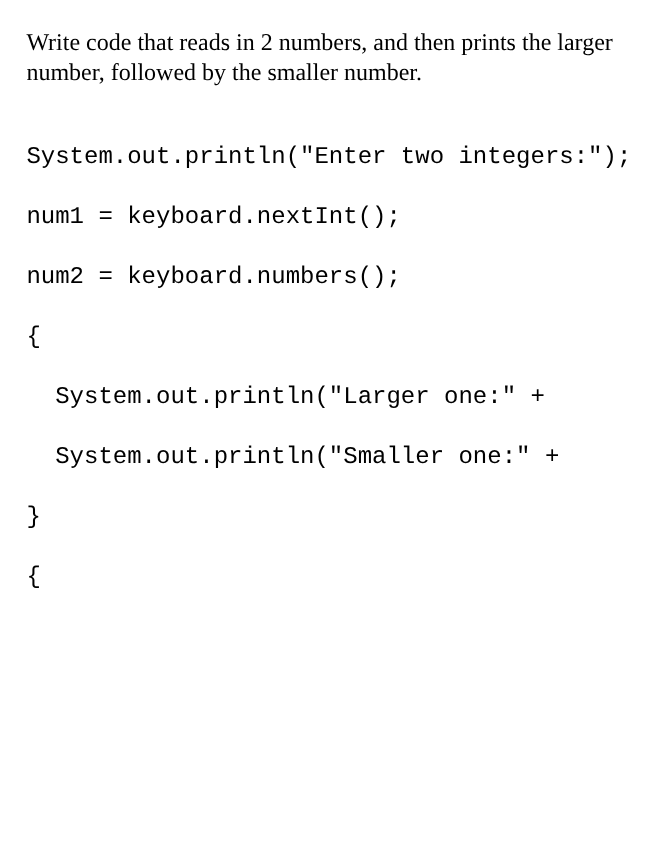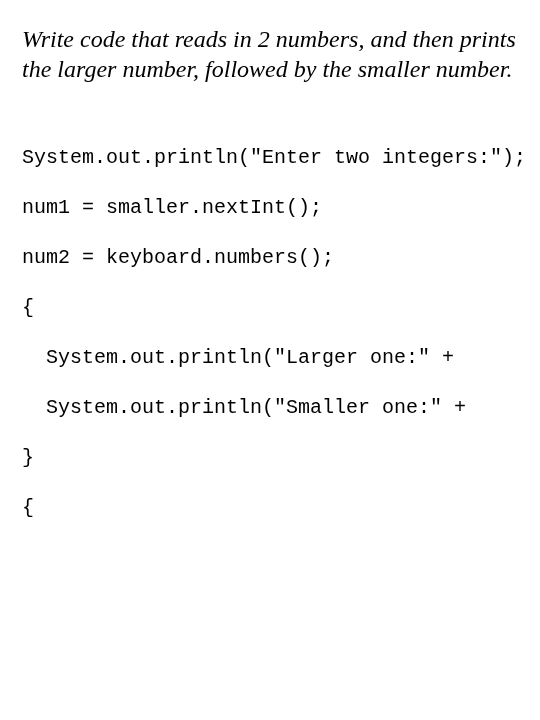--- a/index.html
+++ b/index.html
@@ -9,43 +9,42 @@
       height: 720px;
       background: #ffffff;
       font-family: "Times New Roman", Times, serif;
       color: #000000;
     }
     .page {
       padding: 24px 22px;
       box-sizing: border-box;
     }
     .prompt {
-      font-size: 24px;
+      font-size: 20px;
       line-height: 1.25;
-      margin-bottom: 36px;
-      font-style: italic;
+      margin-bottom: 20px;
     }
     .code {
       font-family: "Courier New", Courier, monospace;
       font-size: 20px;
       line-height: 1.25;
       white-space: pre;
     }
     .indent1 { padding-left: 2ch; }
     .indent2 { padding-left: 5ch; }
   </style>
 </head>
 <body>
 
 <div class="page">
   <div class="prompt">Write code that reads in 2 numbers, and then prints the larger number, followed by the smaller number.</div>
 
   <div class="code">
 <div>System.out.println("Enter two integers:");</div>
-<div>num1 = smaller.nextInt();</div>
+<div>num1 = keyboard.nextInt();</div>
 <div>num2 = keyboard.numbers();</div>
 <div>{</div>
 <div class="indent1">System.out.println("Larger one:" +</div>
 <div class="indent1">System.out.println("Smaller one:" +</div>
 <div>}</div>
 <div>{</div>
 
 
 
 

